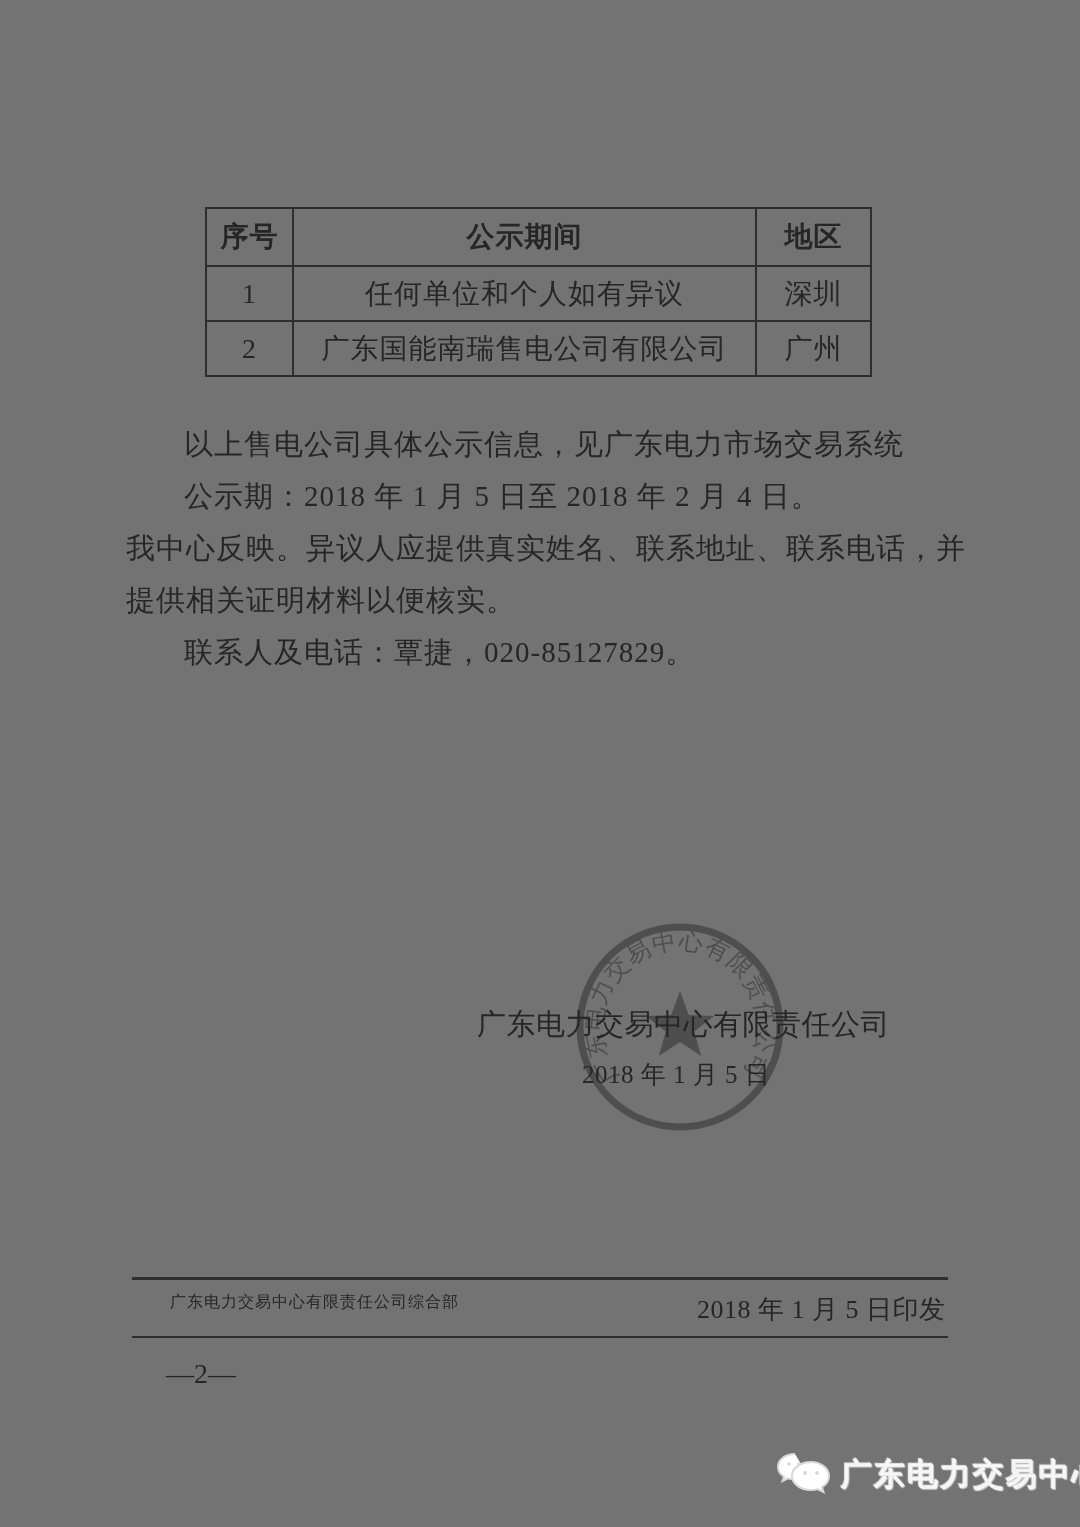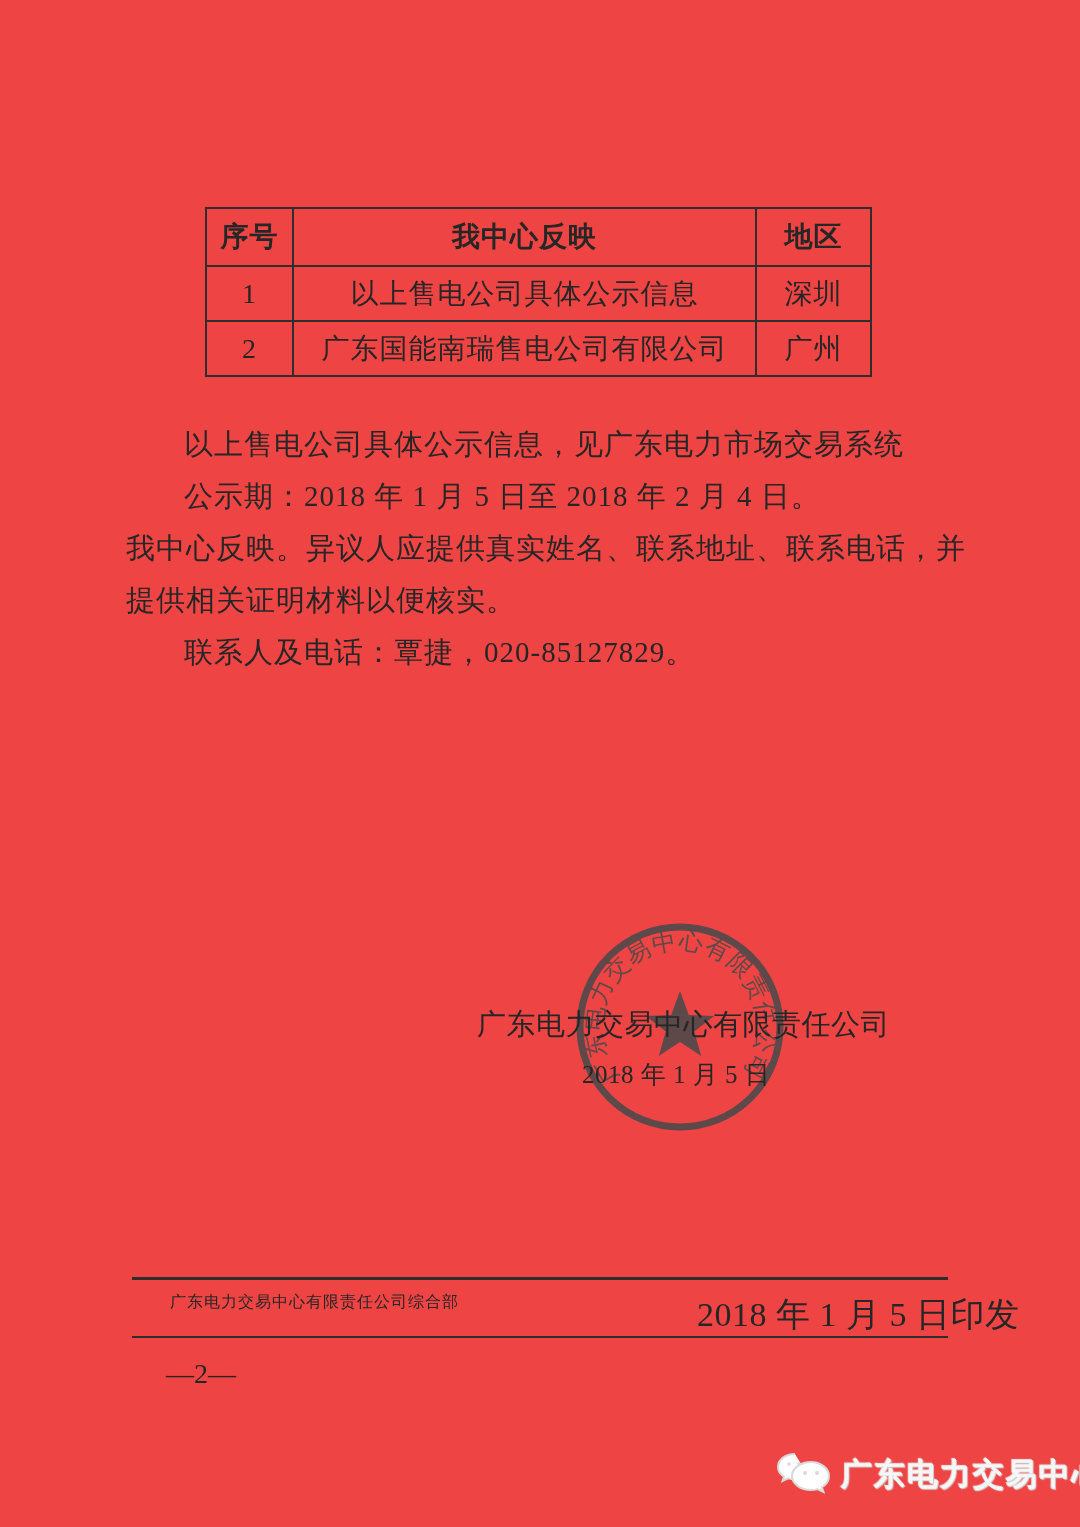--- a/index.html
+++ b/index.html
@@ -1,19 +1,19 @@
 <!DOCTYPE html>
 <html><head>
 <meta charset="utf-8">
 <style>
   html,body{margin:0;padding:0;background:#ffffff;}
   .page{
     position:relative;
     width:1080px;height:1527px;
-    background:#ef4444;
+    background:#737373;
     overflow:hidden;
     font-family:"Liberation Serif","DejaVu Serif",serif;
     color:#262626;
   }
   
   table.doc-table{
     position:absolute;left:205px;top:207px;
     border-collapse:collapse;
     table-layout:fixed;
   }
@@ -52,21 +52,21 @@
   
   .rule{position:absolute;left:132px;width:816px;background:#2e2e2e;}
   .rule-top{top:1277px;height:3px;}
   .rule-bottom{top:1336px;height:2px;}
   .footer-issuer{
     position:absolute;left:170px;top:1292px;
     font-size:16px;letter-spacing:1px;white-space:nowrap;
   }
   .footer-date{
     position:absolute;left:697px;top:1292px;
-    font-size:34px;letter-spacing:0.5px;white-space:nowrap;
+    font-size:26px;letter-spacing:0.5px;white-space:nowrap;
   }
   .page-number{
     position:absolute;left:166px;top:1358px;
     font-size:28px;letter-spacing:0px;white-space:nowrap;
   }
   
   .watermark{
     position:absolute;left:775px;top:1450px;
     display:flex;align-items:center;gap:8px;
   }
@@ -79,26 +79,26 @@
 </style>
 </head>
 <body>
 
 <div class="page">
 
   <table class="doc-table">
     <tbody>
         <tr>
       <th class="col-no">序号</th>
-      <th class="col-name">我中心反映</th>
+      <th class="col-name">公示期间</th>
       <th class="col-region">地区</th>
     </tr>
     <tr>
       <td>1</td>
-      <td>以上售电公司具体公示信息</td>
+      <td>任何单位和个人如有异议</td>
       <td>深圳</td>
     </tr>
     <tr>
       <td>2</td>
       <td>广东国能南瑞售电公司有限公司</td>
       <td>广州</td>
     </tr>
   </tbody>
     </table>
 

